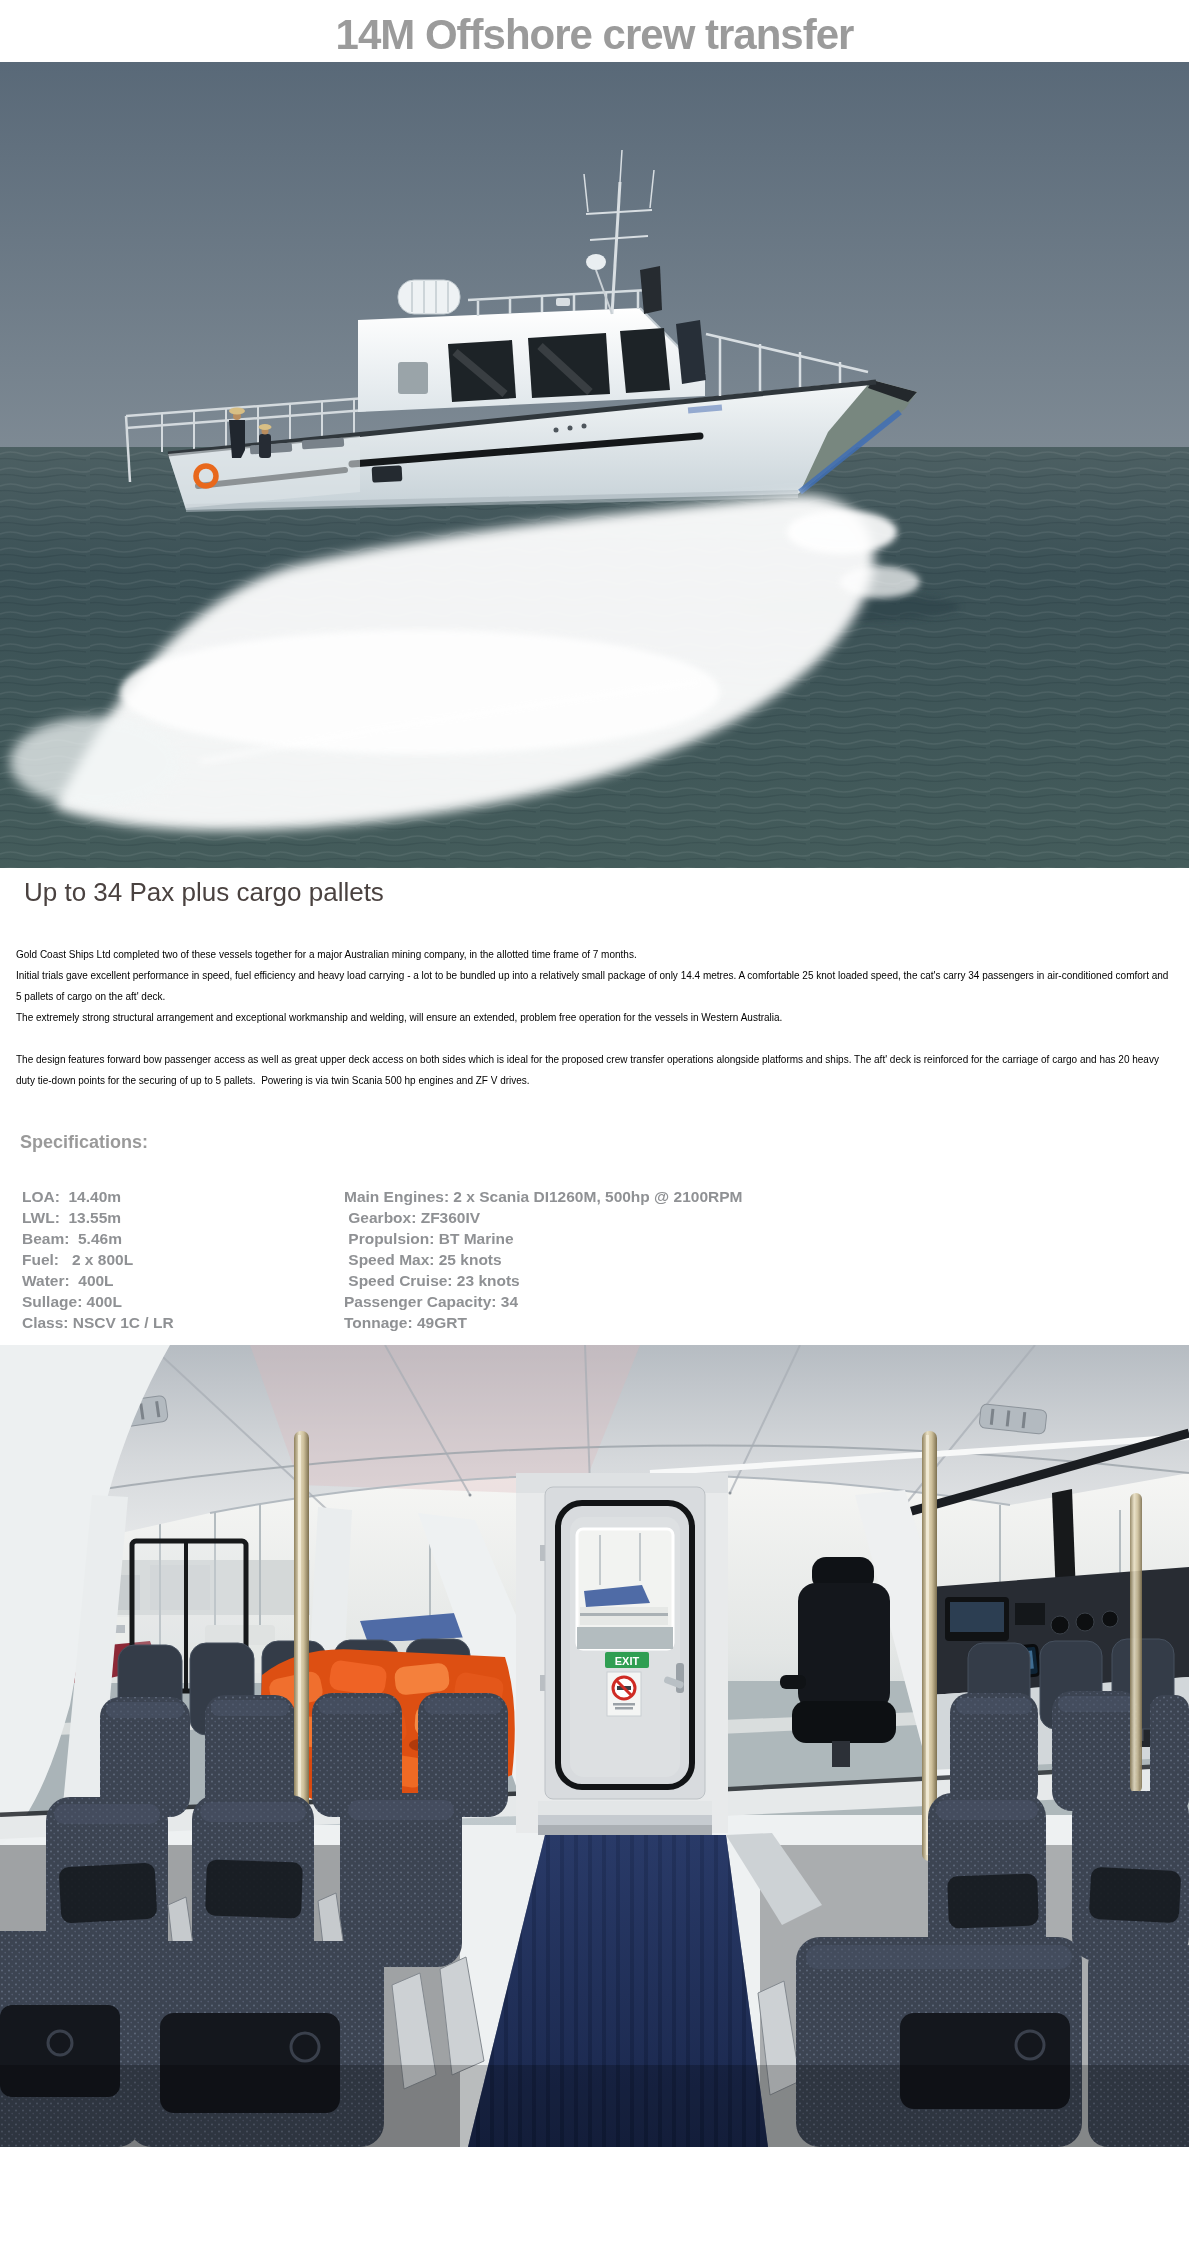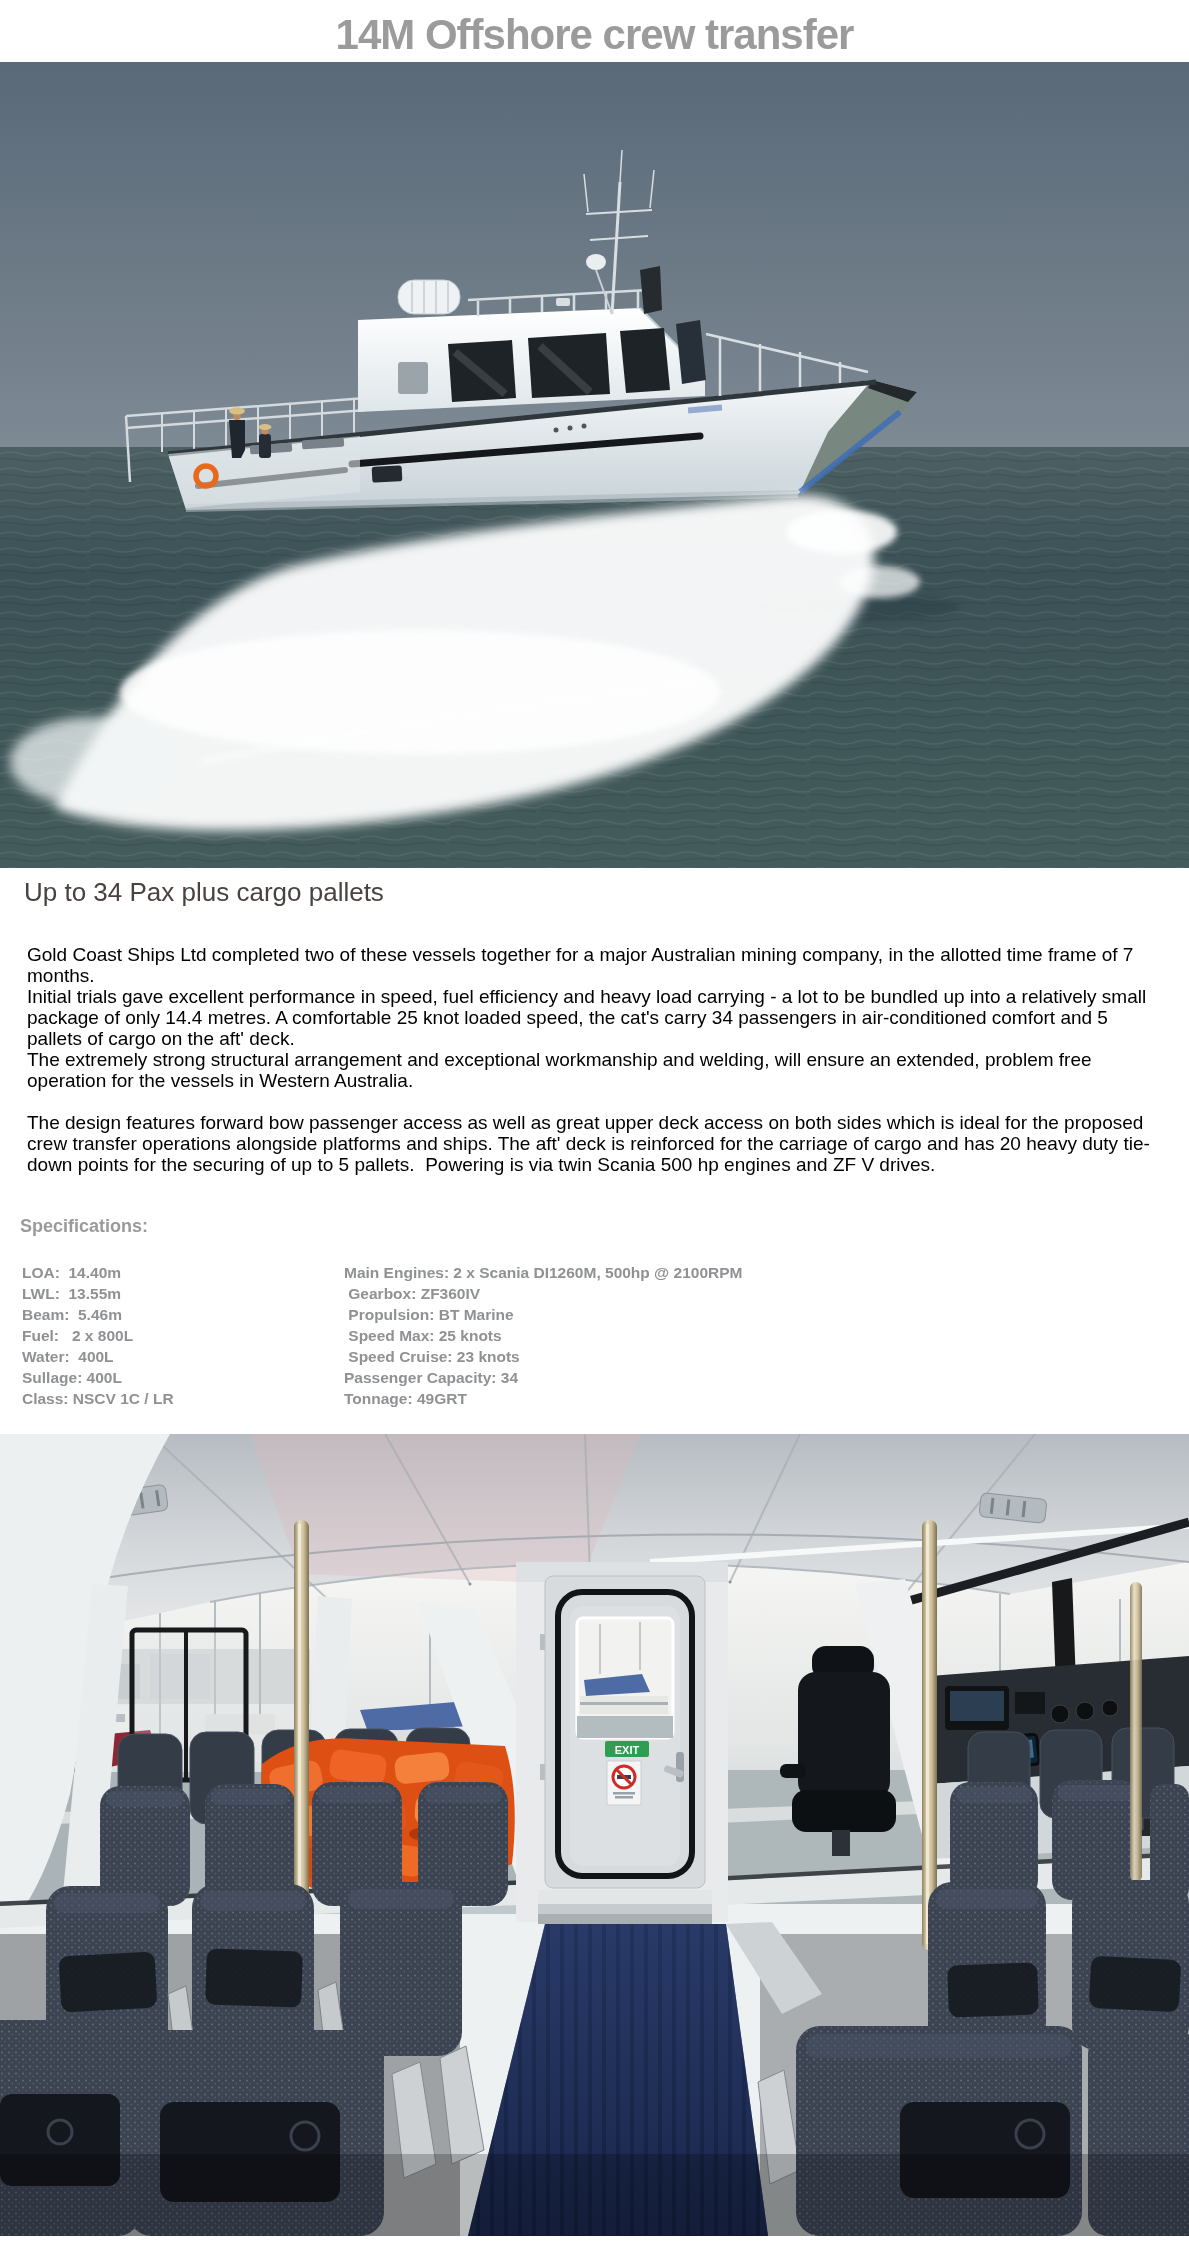--- a/index.html
+++ b/index.html
@@ -1,28 +1,28 @@
 <!DOCTYPE html>
 <html><head>
 <meta charset="utf-8">
 <style>
   html,body{margin:0;padding:0;background:#ffffff;}
   body{width:1189px;font-family:"Liberation Sans",sans-serif;color:#000;}
   .page-title{margin:0;height:62px;box-sizing:border-box;padding-top:10px;text-align:center;
     font-size:42px;font-weight:bold;letter-spacing:-1px;color:#9b9b9b;line-height:50px;}
   figure{margin:0;display:block;line-height:0;}
   .sub-heading{margin:8px 0 0 0;padding-left:24px;font-size:26px;font-weight:400;color:#4a4240;line-height:32px;}
-  .body-text{margin-top:36px;padding:0 27px;font-size:19px;line-height:21px;}
+  .body-text{margin-top:36px;padding:0 16px;font-size:10px;line-height:21px;}
   .body-text p{margin:0;white-space:pre-wrap;}
   .para-gap{height:21px;}
   .spec-heading{margin:36px 16px 0 0;padding-left:20px;font-size:18px;font-weight:bold;color:#9a9a9a;line-height:30px;}
-  .specs{margin-top:21px;padding-left:22px;font-size:15.5px;font-weight:bold;color:#8f9194;line-height:21px;}
+  .specs{margin-top:29px;padding-left:22px;font-size:15.5px;font-weight:bold;color:#8f9194;line-height:21px;}
   .spec-row .cell-left{display:inline-block;width:322px;white-space:pre;vertical-align:top;}
   .spec-row .cell-right{white-space:pre;}
-  .photo-interior{margin-top:25px;}
+  .photo-interior{margin-top:12px;}
 </style>
 </head>
 <body>
 
 <h1 class="page-title">14M Offshore crew transfer</h1>
 
 <figure>
 <svg width="1189" height="806" viewBox="0 0 1189 806" xmlns="http://www.w3.org/2000/svg">
   <defs>
     <linearGradient id="skyGrad" x1="0" y1="0" x2="0" y2="1">

